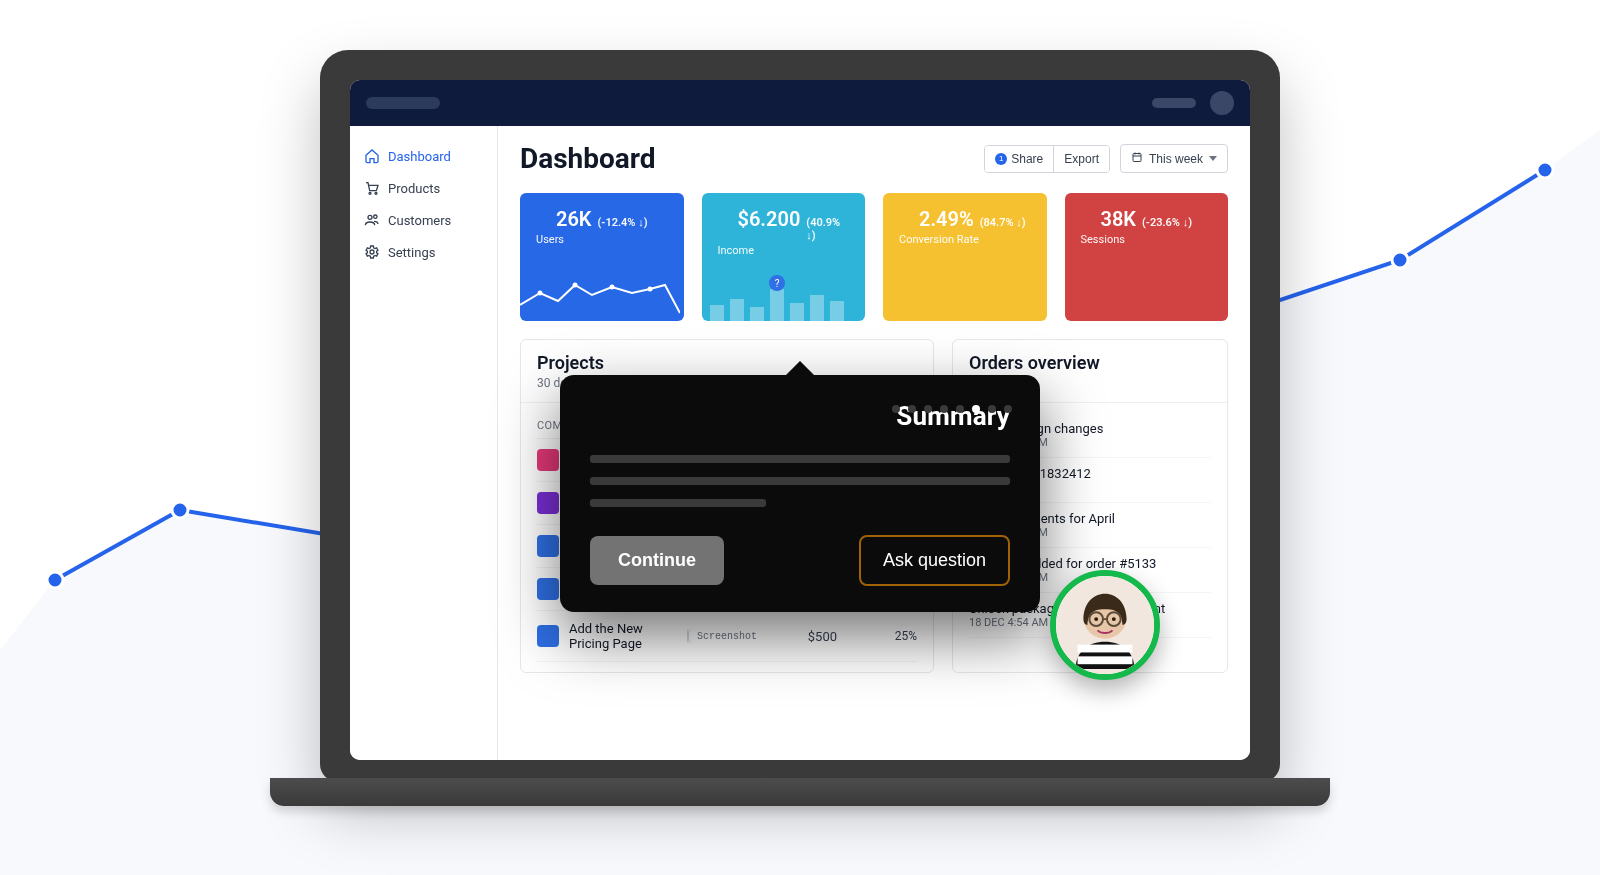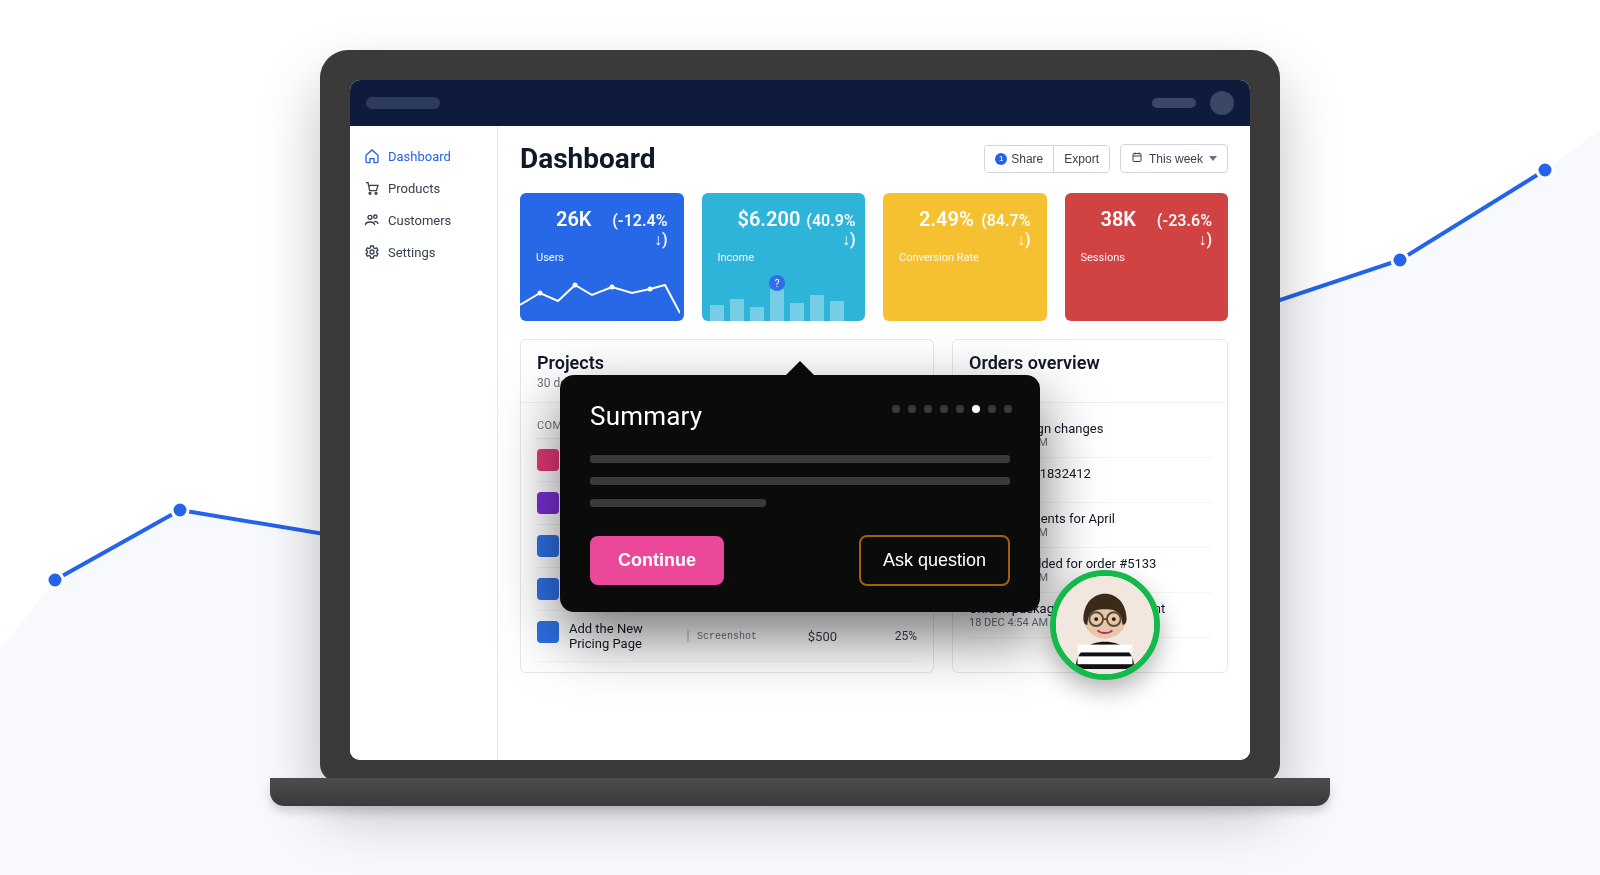--- a/index.html
+++ b/index.html
@@ -57,21 +57,21 @@
   .header-actions { display:flex; align-items:center; gap:10px; }
   .seg { display:flex; border:1px solid #d1d5db; border-radius:4px; overflow:hidden; }
   .seg button { background:#fff; border:none; border-right:1px solid #d1d5db; padding:6px 10px; font-size:12px; color:#374151; display:flex; align-items:center; gap:4px; cursor:pointer;}
   .seg button:last-child { border-right:none; }
   .seg .dot { width:12px; height:12px; background:#2563eb; color:#fff; border-radius:50%; font-size:8px; display:inline-flex; align-items:center; justify-content:center;}
   .filter-btn { border:1px solid #d1d5db; border-radius:4px; background:#fff; padding:6px 10px; font-size:12px; color:#374151; display:flex; align-items:center; gap:6px; cursor:pointer;}
 
   .cards { display:grid; grid-template-columns:repeat(4,1fr); gap:18px; }
   .card { border-radius:6px; color:#fff; padding:14px 16px 10px; height:128px; position:relative; overflow:hidden;}
   .card .value { font-size:20px; font-weight:600; display:flex; align-items:baseline; gap:6px;margin-left:20px;}
-  .card .delta { font-size:16px; opacity:.95;text-align:right; }
+  .card .delta { font-size:11px; opacity:.95; }
   .card .label { font-size:11px; margin-top:2px; opacity:.95; }
   .card.blue { background:#2768e6; }
   .card.cyan { background:#2eb3d9; }
   .card.yellow { background:#f5c131; }
   .card.red { background:#d14242; }
   .spark { position:absolute; left:0; right:0; bottom:0; height:56px; }
 
   .panels { display:grid; grid-template-columns: 1.2fr .8fr; gap:18px; margin-top:18px; }
   .panel { border:1px solid #e5e7eb; border-radius:6px; background:#fff; }
   .panel-header { padding:12px 16px; border-bottom:1px solid #eef0f3; }
@@ -79,21 +79,21 @@
   .panel-header .sub { font-size:12px; color:#6b7280; margin-top:3px; }
   .panel-body { padding:10px 16px; }
 
   .th-row { display:flex; align-items:center; font-size:11px; color:#6b7280; letter-spacing:.04em; padding:6px 0; border-bottom:1px solid #eef0f3; }
   .th-row .c1 { flex:1.6; }
   .th-row .c2 { width:70px; }
   .th-row .c3 { width:70px; text-align:right; }
   .th-row .c4 { width:70px; text-align:right; }
 
   .proj-row { display:flex; align-items:center; gap:10px; padding:10px 0; font-size:13px; color:#111827; border-bottom:1px solid #f3f4f6;}
-  .proj-row .c1 { flex:1.6; display:flex; gap:10px;}
+  .proj-row .c1 { flex:1.6; display:flex; align-items:center; gap:10px;}
   .proj-row .c2 { width:70px; display:flex; align-items:center;font-family:Liberation Mono, monospace; }
   .proj-row .c3 { width:70px; text-align:right; font-size:13px; color:#374151;}
   .proj-row .c4 { width:70px; text-align:right; font-size:12px; color:#374151;}
   .swatch { width:22px; height:22px; border-radius:4px; flex:none; }
   .mini-av { width:18px; height:18px; border-radius:50%; background:#cbd5e1; border:2px solid #fff; margin-left:-8px;}
   .mini-av:first-child{ margin-left:0;}
 
   .order-row { padding:8px 0; border-bottom:1px solid #f3f4f6; }
   .order-row .t { font-size:13px; color:#111827;}
   .order-row .d { font-size:11px; color:#6b7280;}
@@ -102,30 +102,30 @@
   .popover-wrap { position:absolute; left:50%; top:375px; transform:translateX(-50%); z-index:50;}
   .popover {
     position:relative; width:480px; background:#0b0b0b; color:#fff;
     border-radius:14px; padding:26px 30px 26px;
     box-shadow: 0 24px 60px rgba(0,0,0,.55);
   }
   .popover::before{
     content:""; position:absolute; top:-14px; left:50%; transform:translateX(-50%);
     border-left:16px solid transparent; border-right:16px solid transparent; border-bottom:16px solid #0b0b0b;
   }
-  .popover .ptitle { font-size:26px; font-weight:400; letter-spacing:.2px; }
+  .popover .ptitle { font-size:26px; font-weight:700; letter-spacing:.2px;text-align:right; }
   .popover .dots { position:absolute; top:30px; right:28px; display:flex; gap:8px; }
   .popover .dots span { width:8px; height:8px; border-radius:50%; background:#3a3a3a; }
   .popover .dots span.active { background:#fff; }
   .popover .lines { margin-top:24px; display:flex; flex-direction:column; gap:14px; }
   .popover .lines .ln { height:8px; background:#3a3a3a; border-radius:3px; }
   .popover .lines .ln.short { width:42%; }
   .popover .actions { margin-top:28px; display:flex; justify-content:space-between; align-items:center;}
   .btn-primary {
-    background:#ec4899; color:#fff; font-size:18px; font-weight:600;
+    background:#737373; color:#fff; font-size:18px; font-weight:600;
     border:none; border-radius:8px; padding:14px 28px; cursor:pointer;
   }
   .btn-secondary {
     background:transparent; color:#fff; font-size:18px; font-weight:500;
     border:2px solid #a16207; border-radius:8px; padding:13px 22px; cursor:pointer;
   }
 
   
   .agent-avatar {
     position:absolute; right:440px; top:570px; width:110px; height:110px;

